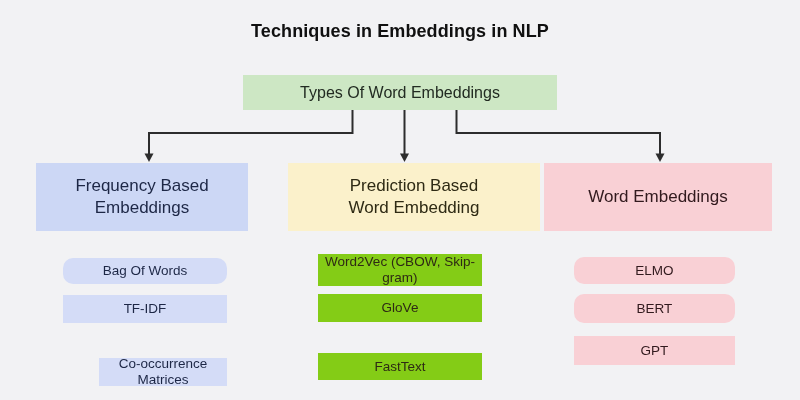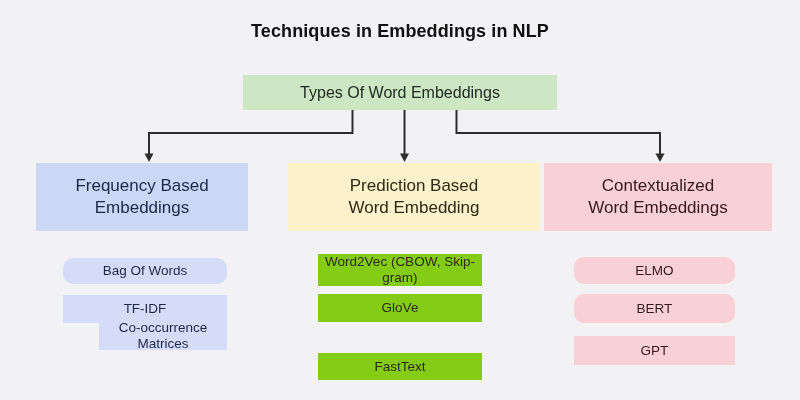--- a/index.html
+++ b/index.html
@@ -46,21 +46,21 @@
     display: flex; align-items: center; justify-content: center;
     text-align: center; font-size: 13.5px; line-height: 1.16;
     padding: 0 4px; box-sizing: border-box;
   }
   .col-0 .item { background: #d4dcf7; color: #1d2746; }
   .col-1 .item { background: #84cc16; color: #2e2a14; }
   .col-2 .item { background: #f9d0d5; color: #321a1e; }
 
   .col-0 .item:nth-child(1) { top: 258px; height: 26px; border-radius: 10px; }
   .col-0 .item:nth-child(2) { top: 295px; height: 28px; }
-  .col-0 .item:nth-child(3) { top: 322px; height: 28px; margin-left: 36px; }
+  .col-0 .item:nth-child(3) { top: 358px; height: 28px; margin-left: 36px; }
 
   .col-1 .item:nth-child(1) { top: 254px; height: 32px; }
   .col-1 .item:nth-child(2) { top: 294px; height: 28px; }
   .col-1 .item:nth-child(3) { top: 338px; height: 27px; margin-top: 15px; }
 
   .col-2 .item:nth-child(1) { top: 257px; height: 27px; border-radius: 10px; }
   .col-2 .item:nth-child(2) { top: 294px; height: 29px; border-radius: 10px; }
   .col-2 .item:nth-child(3) { top: 336px; height: 29px; }
 </style>
 </head>
@@ -91,21 +91,20 @@
     <span>Frequency Based</span>
     <span>Embeddings</span>
   </div>
 
   <div class="branch-box branch-prediction">
     <span>Prediction Based</span>
     <span>Word Embedding</span>
   </div>
 
   <div class="branch-box branch-contextual">
-    <span>Contextualized</span>
     <span>Word Embeddings</span>
   </div>
 
   <div class="column col-0">
     <div class="item">
       <span>Bag Of Words</span>
     </div>
     <div class="item">
       <span>TF-IDF</span>
     </div>

